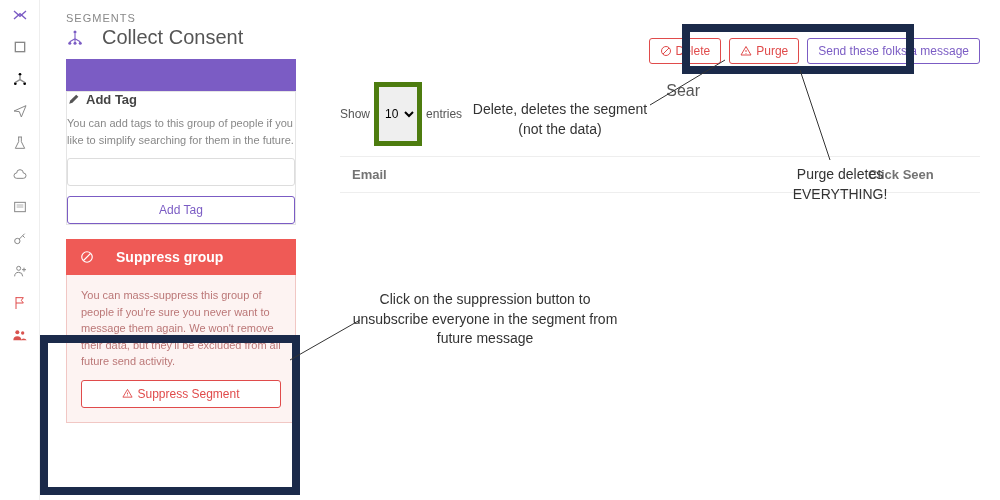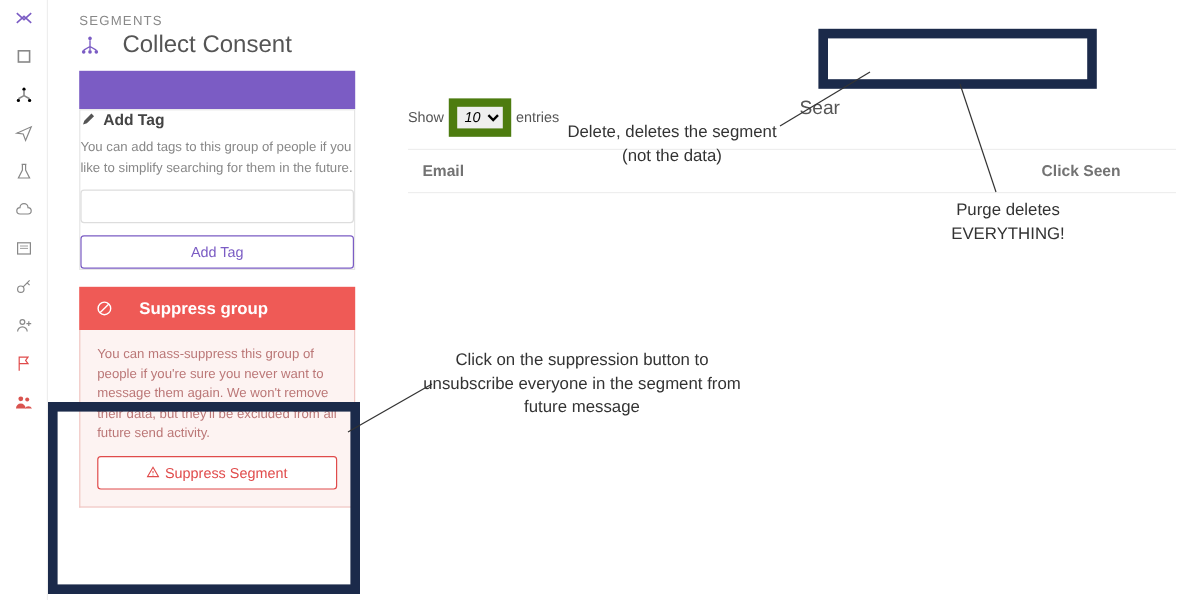--- a/index.html
+++ b/index.html
@@ -34,21 +34,21 @@
   .card .inner-btn { width:100%; border:1px solid #7b5cc4; color:#7b5cc4; background:#fff; padding:6px 0; border-radius:3px; font-size:12px; cursor:pointer; }
 
   .suppress { margin-top:14px; padding:0; border:none; }
   .suppress .hd { background:#ef5a56; color:#fff; padding:10px 14px; display:flex; align-items:center; gap:22px; font-weight:600; font-size:14px; }
   .suppress .bd { background:#fdf3f2; border:1px solid #f1c7c4; border-top:none; padding:12px 14px 14px; }
   .suppress .bd p { font-size:11px; color:#b77; line-height:1.5; margin-bottom:10px; }
   .suppress .bd button { width:100%; border:1px solid #e04b4b; color:#e04b4b; background:#fff; padding:6px 0; border-radius:3px; font-size:12px; cursor:pointer; display:flex; align-items:center; justify-content:center; gap:4px; }
 
   .right-col { position:absolute; left:300px; right:20px; top:82px; }
   .show-entries { font-size:12px; color:#555; display:flex; align-items:center; gap:4px; }
-  .show-entries select { border:7px solid #4d7c0f; font-size:12px; padding:1px 2px;font-style:italic; }
+  .show-entries select { border:5px solid #4d7c0f; font-size:12px; padding:19px 2px; }
   .th-row { margin-top:10px; border-top:1px solid #eee; border-bottom:1px solid #eee; padding:10px 12px; display:flex; font-weight:700; color:#737373; font-size:13px; }
   .th-email { flex:1; }
   .th-last { width:100px; }
   .search-lbl { position:absolute; top:0; right:280px; font-size:16px; color:#555; }
 
   .pager { position:absolute; bottom:40px; right:30px; display:flex; border:1px solid #ddd; border-radius:3px; overflow:hidden; }
   .pager .pg { border-right:1px solid #ddd; padding:6px 10px; font-size:12px; color:#7b5cc4; background:#fff; cursor:pointer; }
   .pager .pg:last-child { border-right:none; }
   .pager .pg.cur { background:#7b5cc4; color:#fff; }
   .pager .pg.dis { color:#aaa; }
@@ -139,20 +139,40 @@
       <svg viewBox="0 0 24 24">
           <circle cx="12" cy="4" r="2" fill="currentColor"></circle>
           <circle cx="5" cy="19" r="2" fill="currentColor"></circle>
           <circle cx="12" cy="19" r="2" fill="currentColor"></circle>
           <circle cx="19" cy="19" r="2" fill="currentColor"></circle>
           <path d="M12 6 V13 M12 13 L5 17 M12 13 L12 17 M12 13 L19 17" stroke="currentColor" stroke-width="1.5" fill="none"></path>
         </svg>
       <span>Collect Consent</span>
     </div>
 
+    <div class="top-actions">
+      <button class="btn-outline">
+        <svg width="12" height="12" viewBox="0 0 24 24">
+            <circle cx="12" cy="12" r="9" stroke="currentColor" stroke-width="2" fill="none"></circle>
+            <line x1="6" y1="18" x2="18" y2="6" stroke="currentColor" stroke-width="2"></line>
+          </svg>
+        <span>Delete</span>
+      </button>
+      <button class="btn-outline">
+        <svg width="12" height="12" viewBox="0 0 24 24">
+            <path d="M12 3 L22 20 H2 Z" stroke="currentColor" stroke-width="2" fill="none"></path>
+            <line x1="12" y1="10" x2="12" y2="14" stroke="currentColor" stroke-width="2"></line>
+            <circle cx="12" cy="17" r="1" fill="currentColor"></circle>
+          </svg>
+        <span>Purge</span>
+      </button>
+      <button class="btn-outline purple">
+          <span>Send these folks a message</span>
+        </button>
+    </div>
 
     <div class="left-col">
       <div class="seg-size">
       </div>
 
       <div class="card">
         <div class="card-title">
           <svg width="13" height="13" viewBox="0 0 24 24">
               <path d="M4 20 L6 14 L17 3 L21 7 L10 18 Z" fill="#555"></path>
             </svg>

